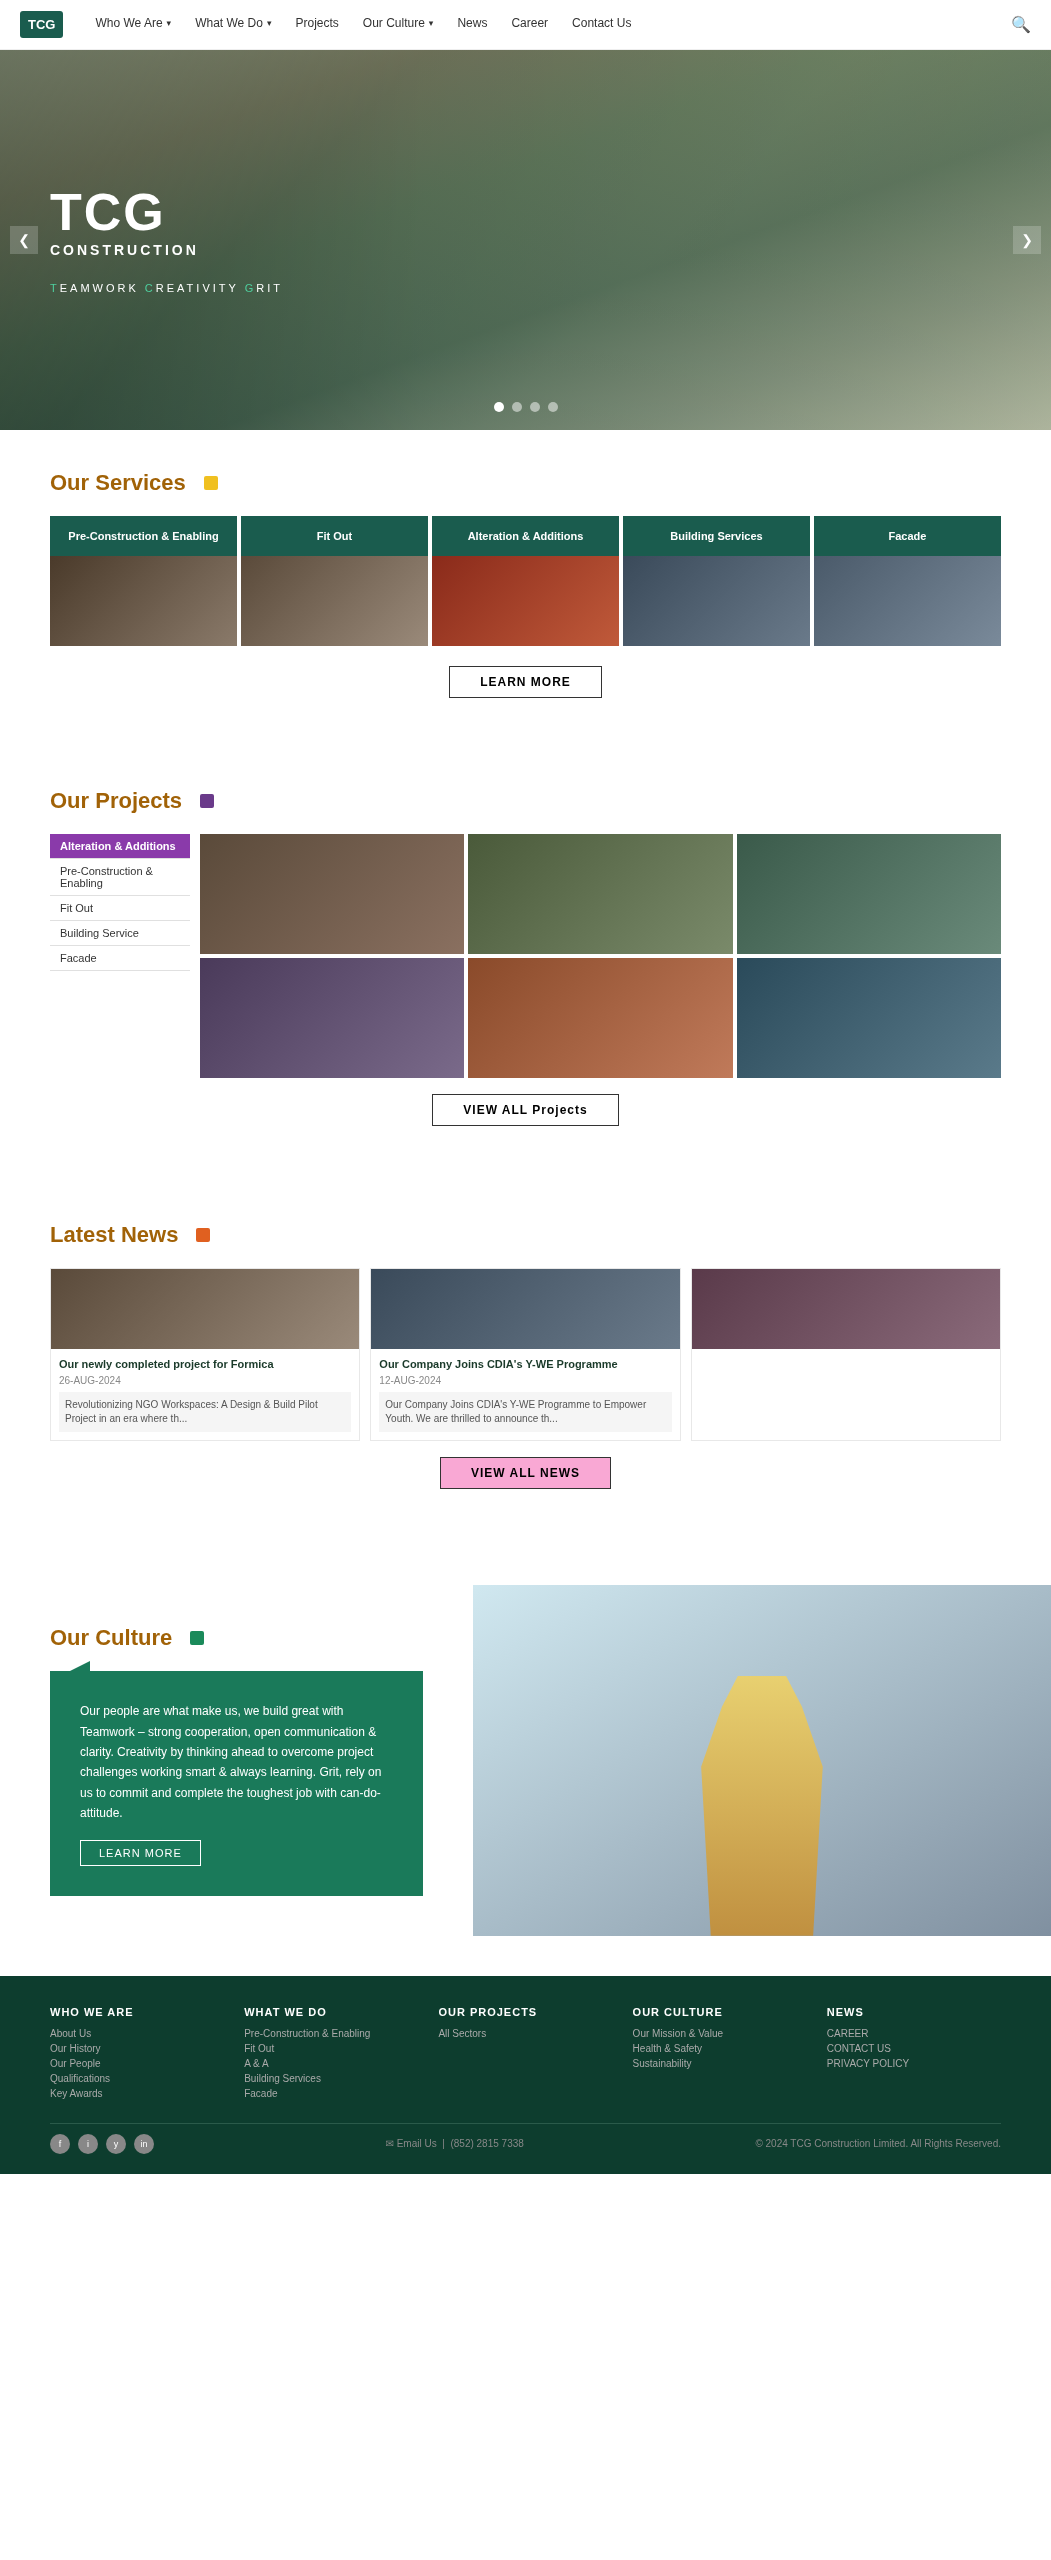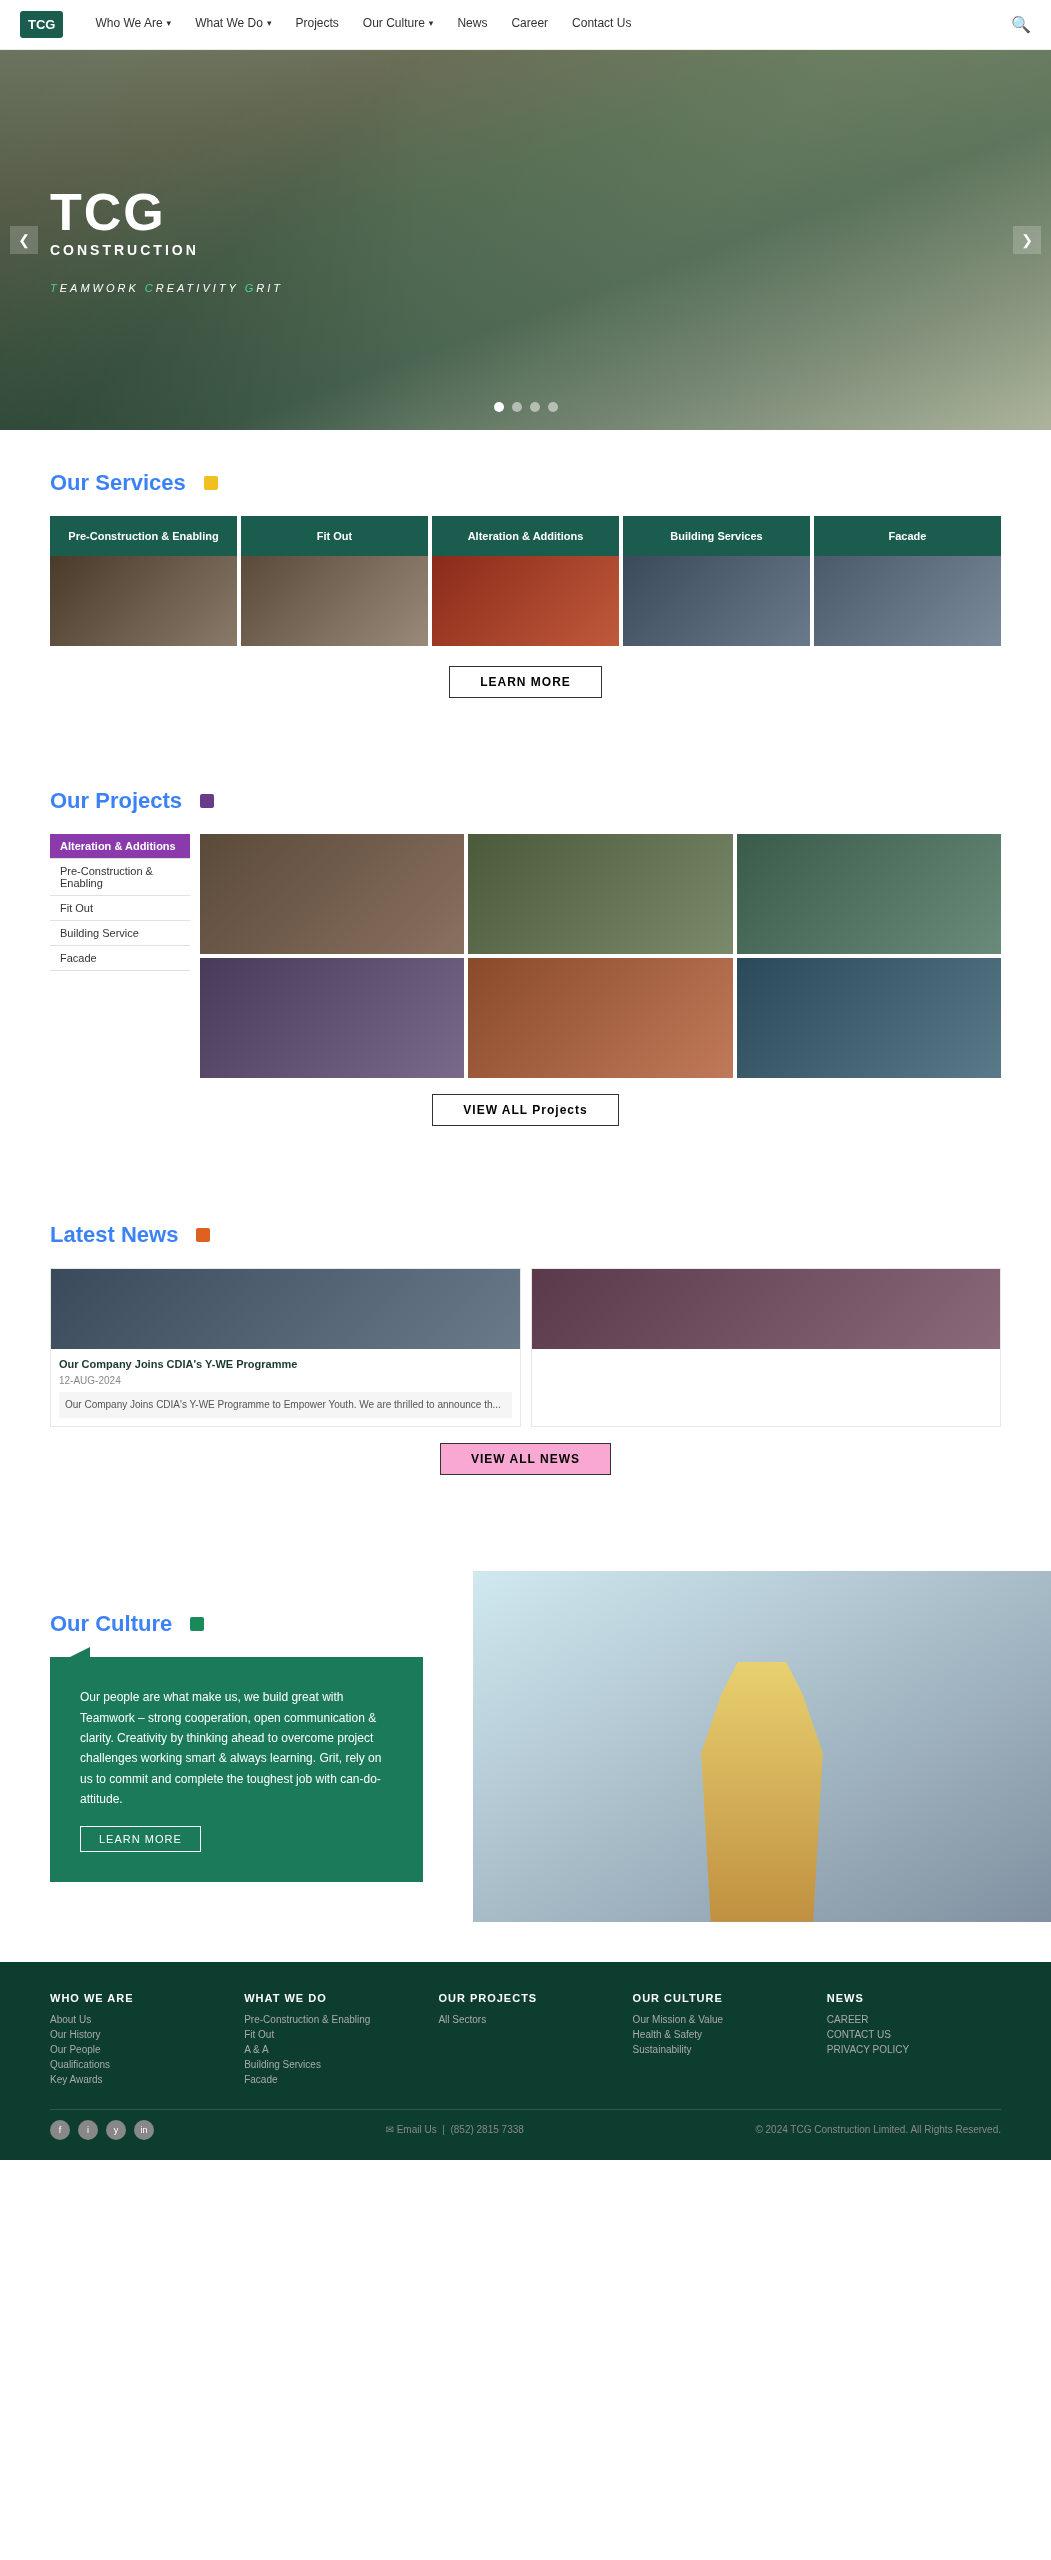--- a/index.html
+++ b/index.html
@@ -39,21 +39,21 @@
     .hero-img-sim {
       position: absolute; inset: 0;
       background: linear-gradient(160deg, #c8b89a 0%, #a09070 20%, #6a8060 40%, #4a6a55 60%, #7a9080 80%, #b0c0b0 100%);
       opacity: 0.7;
     }
     .hero-content {
       position: relative; z-index: 2; padding: 40px 50px; color: #fff;
     }
     .hero-title { font-size: 52px; font-weight: 900; line-height: 1; letter-spacing: 2px; }
     .hero-sub { font-size: 14px; font-weight: 700; letter-spacing: 3px; margin-top: 4px; }
-    .hero-tagline { font-size: 11px; letter-spacing: 3px; margin-top: 24px; font-style: italic; }
+    .hero-tagline { font-size: 11px; letter-spacing: 3px; margin-top: 24px; }
     .hero-tagline span.accent { color: #4ecf9e; }
     .hero-arrows {
       position: absolute; top: 50%; transform: translateY(-50%);
       width: 100%; display: flex; justify-content: space-between; padding: 0 10px; z-index: 3;
     }
     .hero-arrow {
       background: rgba(255,255,255,0.2); color: #fff; border: none;
       width: 28px; height: 28px; cursor: pointer; font-size: 14px;
       display: flex; align-items: center; justify-content: center;
     }
@@ -63,21 +63,21 @@
     }
     .hero-dot {
       width: 10px; height: 10px; border-radius: 50%;
       background: rgba(255,255,255,0.5); cursor: pointer;
     }
     .hero-dot.active { background: #fff; }
 
     
     section { padding: 40px 50px; }
     .section-title {
-      font-size: 22px; font-weight: 800; color: #3b82f6; margin-bottom: 20px;
+      font-size: 22px; font-weight: 800; color: #a16207; margin-bottom: 20px;
       display: flex; align-items: center; gap: 18px;
     }
     .section-title .dot {
       width: 14px; height: 14px; border-radius: 2px; display: inline-block;
     }
     .dot-yellow { background: #f0c020; }
     .dot-purple { background: #6a3a8a; }
     .dot-orange { background: #e06020; }
     .dot-green { background: #1a8a5a; }
 
@@ -318,20 +318,28 @@
   <button class="view-all-btn">VIEW ALL Projects</button>
 </section>
 
 <section>
   <div class="section-title">
     <span>Latest News</span>
     <span class="dot dot-orange"></span>
   </div>
   <div class="news-grid">
     <div class="news-card">
+      <div class="news-img news-img-1"></div>
+      <div class="news-card-body">
+        <div class="news-title">Our newly completed project for Formica</div>
+        <div class="news-date">26-AUG-2024</div>
+        <div class="news-excerpt">Revolutionizing NGO Workspaces: A Design &amp; Build Pilot Project in an era where th...</div>
+      </div>
+    </div>
+    <div class="news-card">
       <div class="news-img news-img-2"></div>
       <div class="news-card-body">
         <div class="news-title">Our Company Joins CDIA's Y-WE Programme</div>
         <div class="news-date">12-AUG-2024</div>
         <div class="news-excerpt">Our Company Joins CDIA's Y-WE Programme to Empower Youth. We are thrilled to announce th...</div>
       </div>
     </div>
     <div class="news-card">
       <div class="news-img news-img-4"></div>
     </div>

